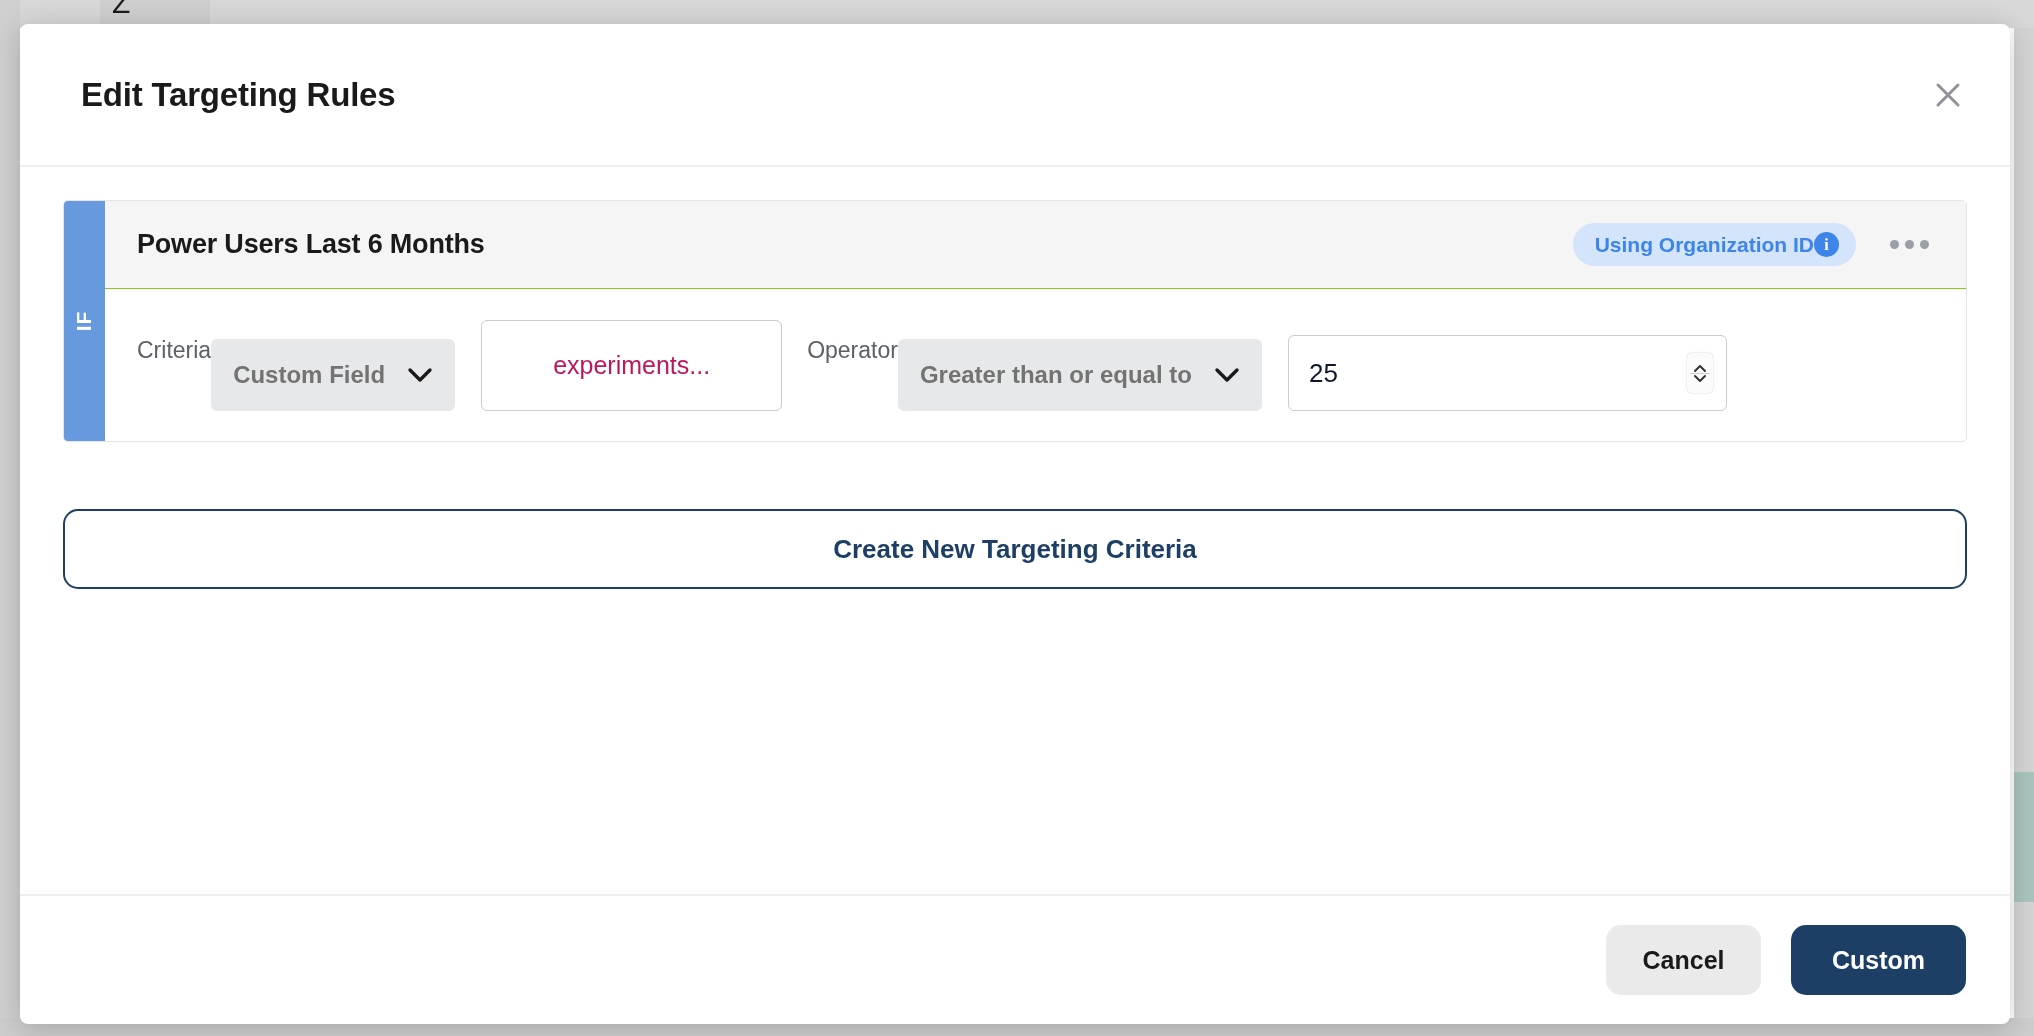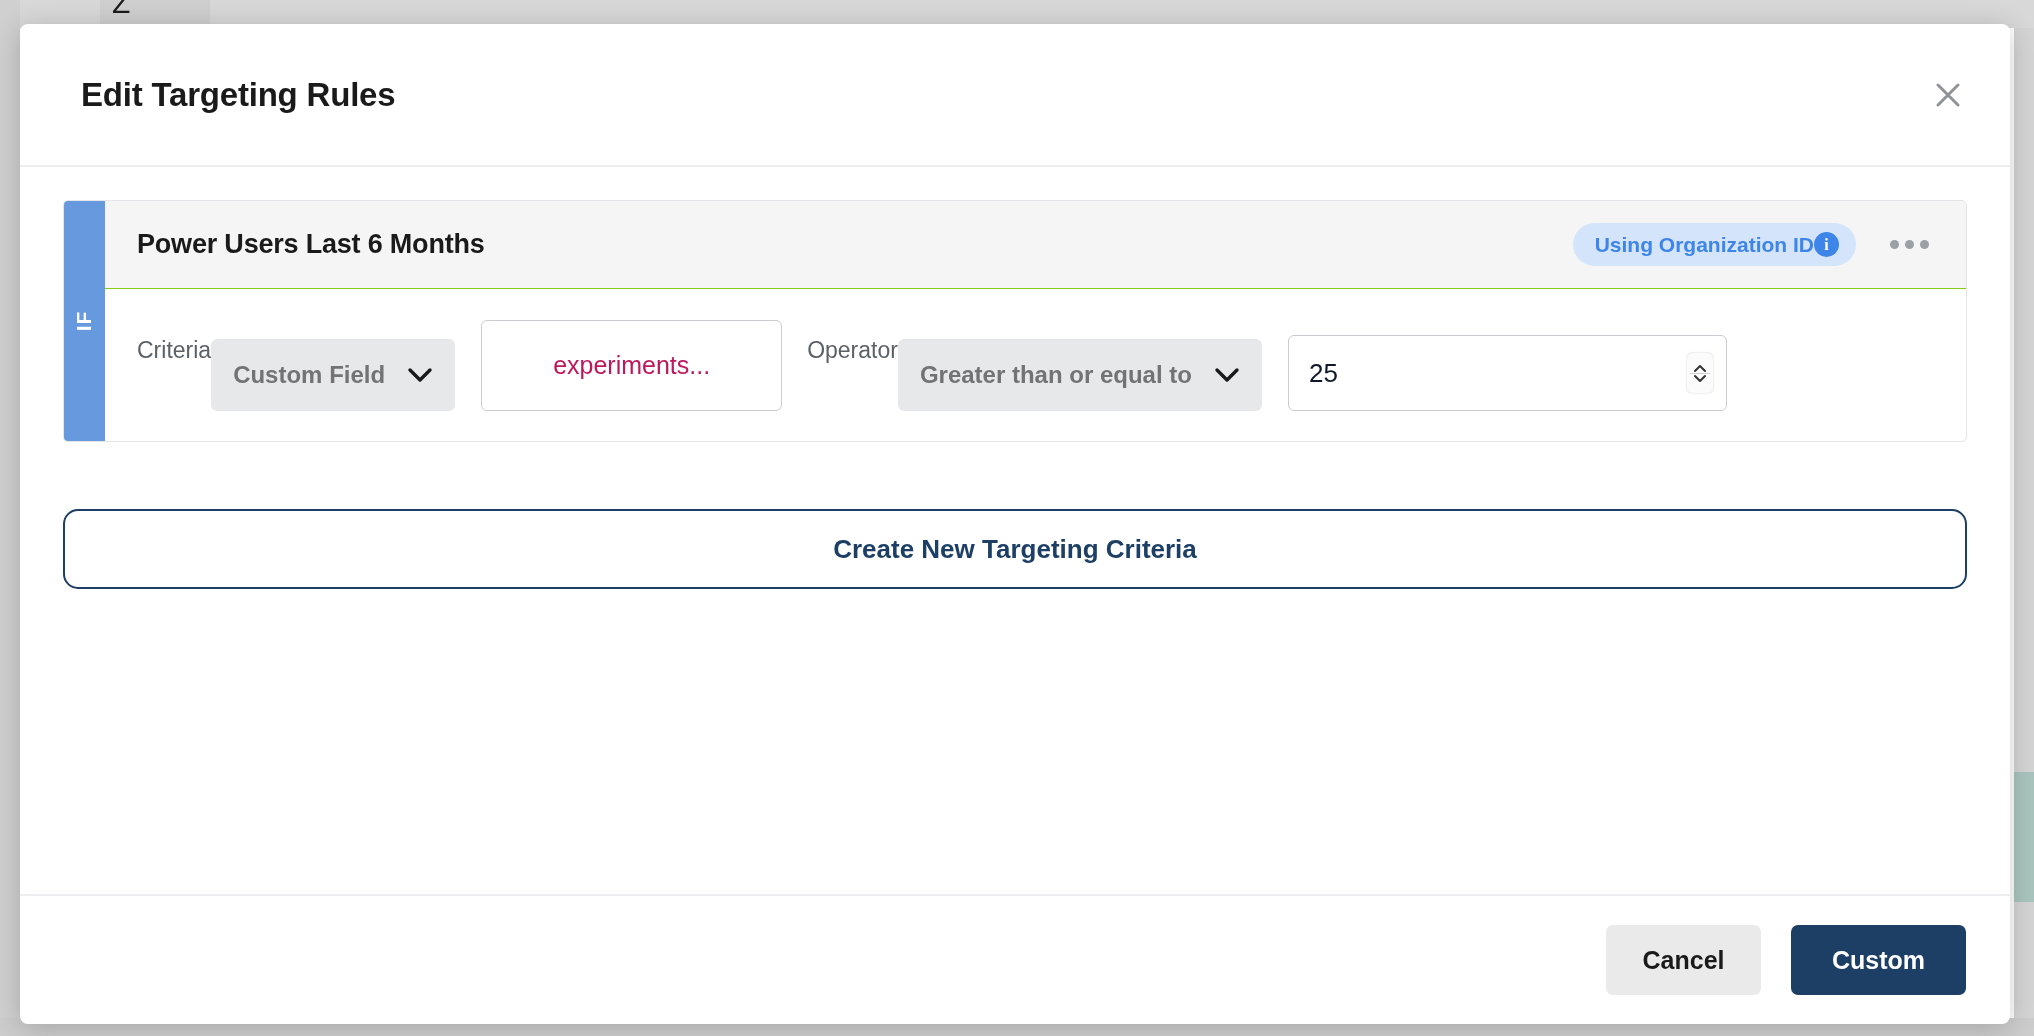--- a/index.html
+++ b/index.html
@@ -259,21 +259,21 @@
   
   #modal-footer {
     flex: 0 0 130px;
     border-top: 2px solid #eceef0;
     display: flex; align-items: center; justify-content: flex-end;
     gap: 30px;
     padding-right: 44px;
   }
   .btn {
     height: 70px;
-    border-radius: 7px;
+    border-radius: 15px;
     border: none;
     font-size: 25px;
     font-weight: bold;
     cursor: pointer;
     font-family: "Liberation Sans", sans-serif;
     padding: 0 30px;
   }
   #cancel-button { background: #eaeaeb; color: #1a1a1a; min-width: 155px; }
   #confirm-button { background: #1d3f66; color: #ffffff; min-width: 175px; }
 </style>

